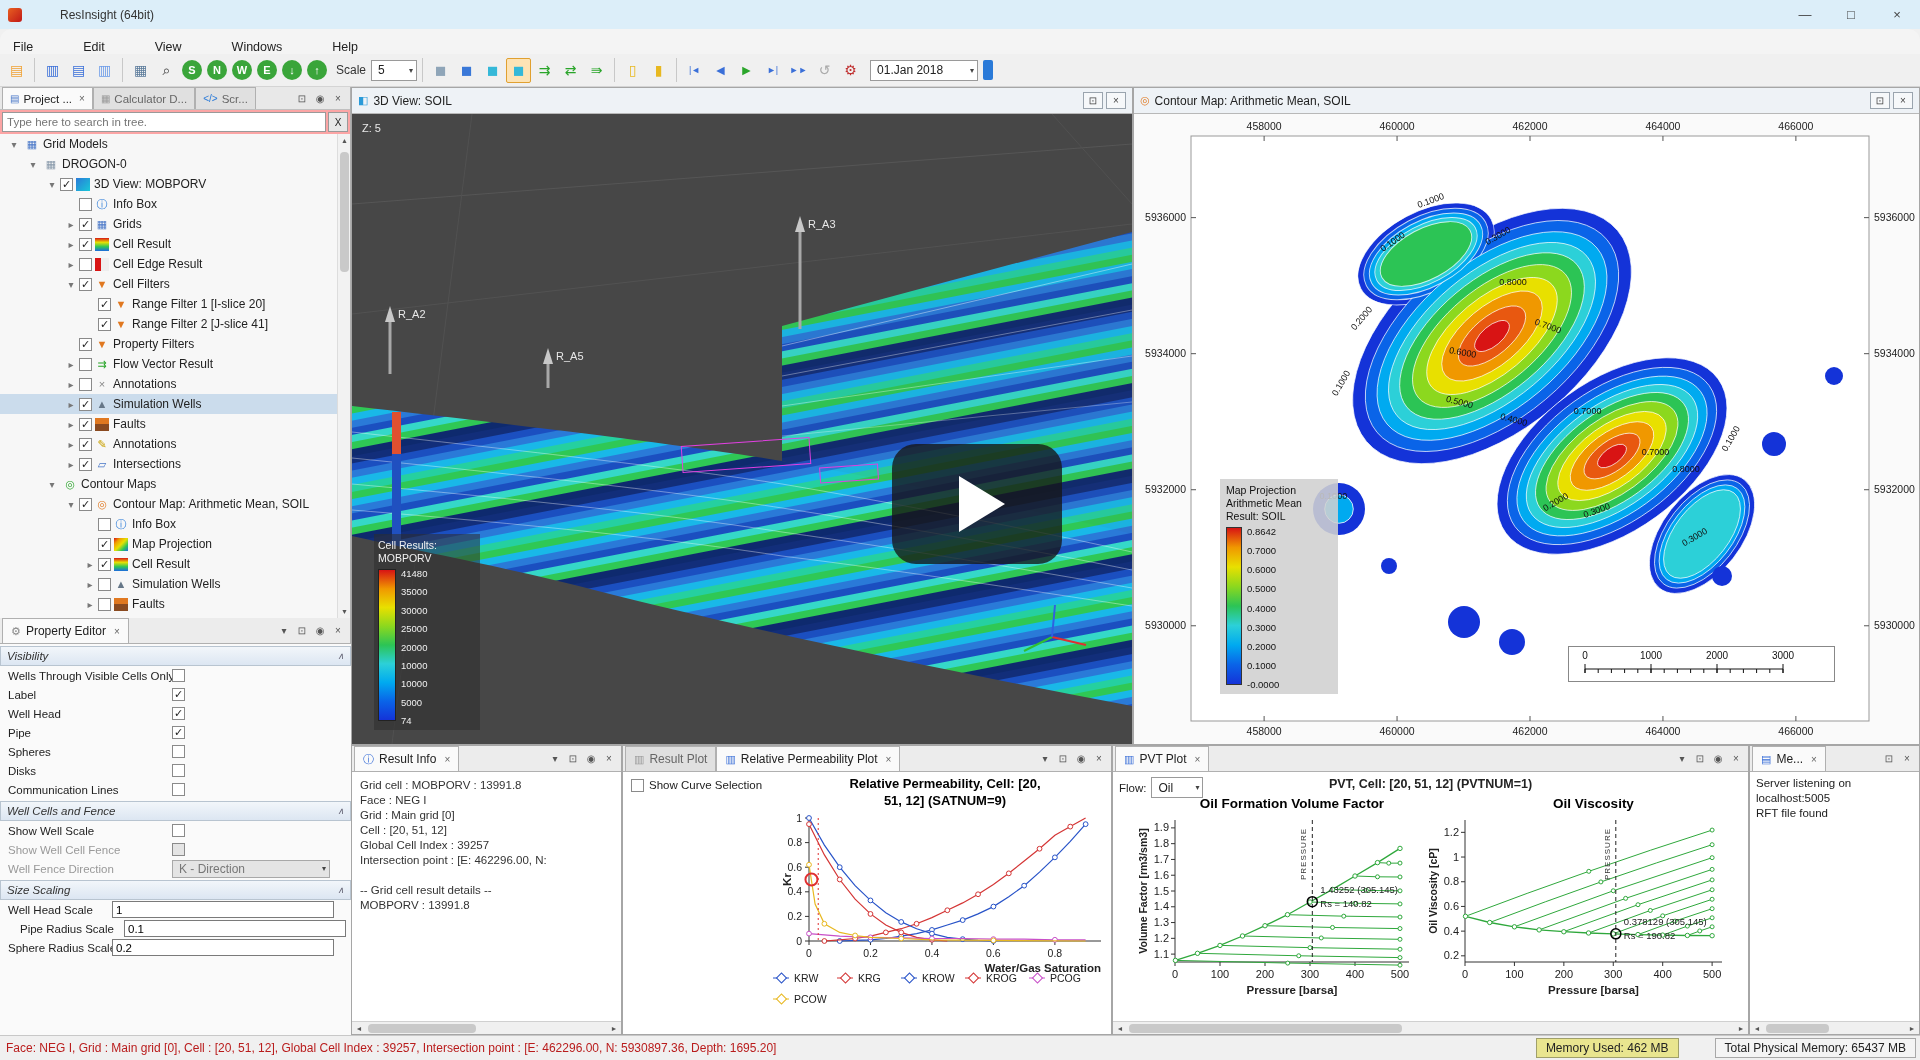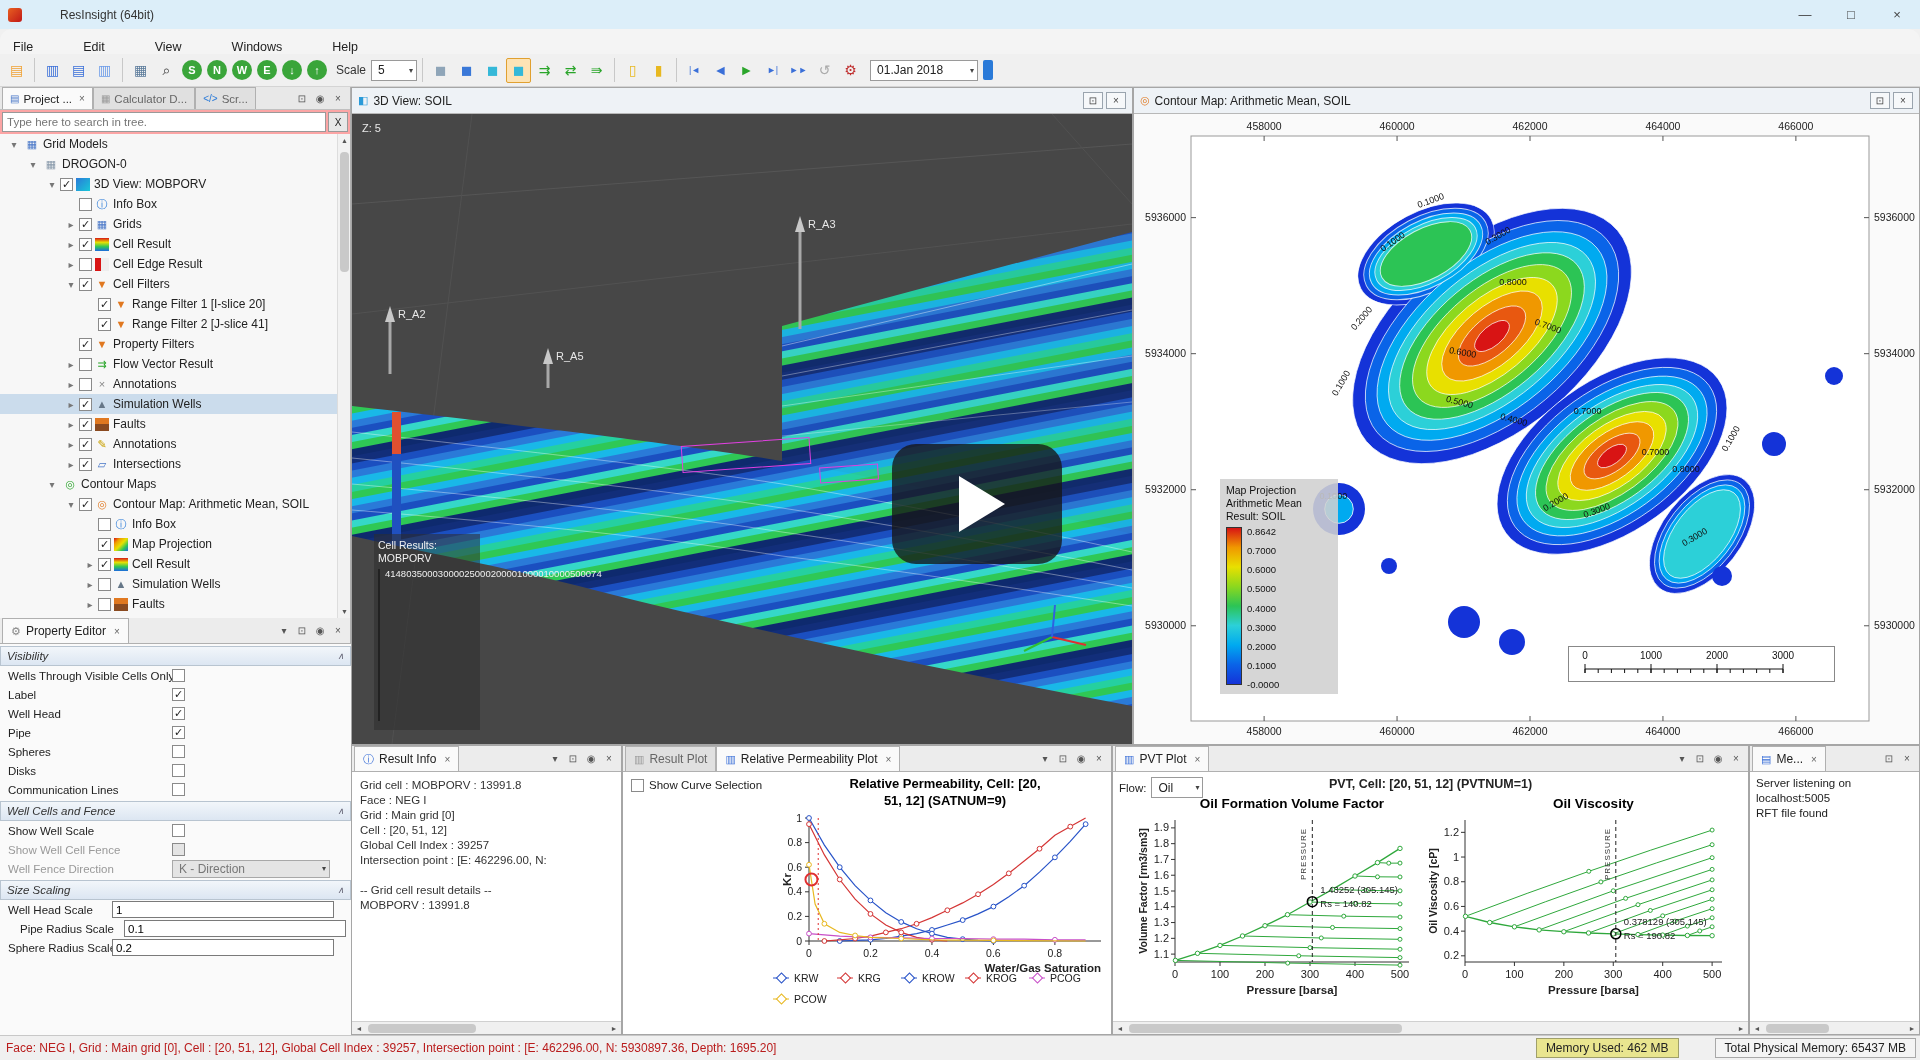--- a/index.html
+++ b/index.html
@@ -69,21 +69,21 @@
 .phdr{position:absolute;left:0;top:0;width:100%;height:26px;background:#eef2f6;border-bottom:1px solid #b8b8b8;display:flex;align-items:center;padding:0 6px;gap:5px;}
 .ph-title{font-size:12px;color:#222;}
 .ph-ctrl{margin-left:auto;display:flex;gap:3px;}
 .ph-btn{width:20px;height:17px;border:1px solid #9aa4ae;background:#f6f8fa;display:flex;align-items:center;justify-content:center;font-size:10px;color:#444;}
 .v3d-content{position:absolute;left:0;top:26px;width:780px;height:630px;background:#474747;overflow:hidden;}
 .z-label{position:absolute;left:10px;top:8px;color:#e8e8e8;font-size:11px;}
 .legend3d{position:absolute;left:22px;top:420px;width:106px;background:rgba(45,45,45,0.55);padding:5px 4px;}
 .l3-title{color:#f0f0f0;font-size:10.5px;line-height:13px;}
 .l3-row{display:flex;margin-top:4px;}
 .l3-grad{width:18px;height:152px;background:linear-gradient(180deg,#d81414,#f09800,#e8e000,#8cd81e,#2cc455,#2cd0d8,#00aaf0,#0a64e8,#1433d8);border:1px solid #222;}
-.l3-ticks{display:flex;justify-content:space-between;margin-left:5px;height:156px;}
+.l3-ticks{display:flex;flex-direction:column;justify-content:space-between;margin-left:5px;height:156px;}
 .l3-ticks div{color:#f0f0f0;font-size:9.5px;line-height:9px;}
 .playov{position:absolute;left:540px;top:330px;width:170px;height:120px;background:rgba(22,22,22,0.78);border-radius:24px;display:flex;align-items:center;justify-content:center;}
 .playtri{width:0;height:0;border-top:28px solid transparent;border-bottom:28px solid transparent;border-left:46px solid #fff;margin-left:10px;}
 .cm-content{position:absolute;left:0;top:26px;width:785px;height:630px;background:#fafafa;overflow:hidden;}
 .maplegend{position:absolute;left:86px;top:365px;width:118px;background:rgba(208,208,208,0.88);padding:5px 6px;}
 .ml-line{font-size:10.5px;color:#111;line-height:13px;}
 .ml-row{display:flex;margin-top:4px;}
 .ml-grad{width:16px;height:158px;background:linear-gradient(180deg,#d81414,#f09800,#e8e000,#8cd81e,#2cc455,#2cd0d8,#00aaf0,#0a64e8,#1433d8);border:1px solid #333;}
 .ml-ticks{display:flex;flex-direction:column;justify-content:space-between;margin-left:5px;height:162px;}
 .ml-ticks div{font-size:9.5px;color:#111;line-height:9px;}

